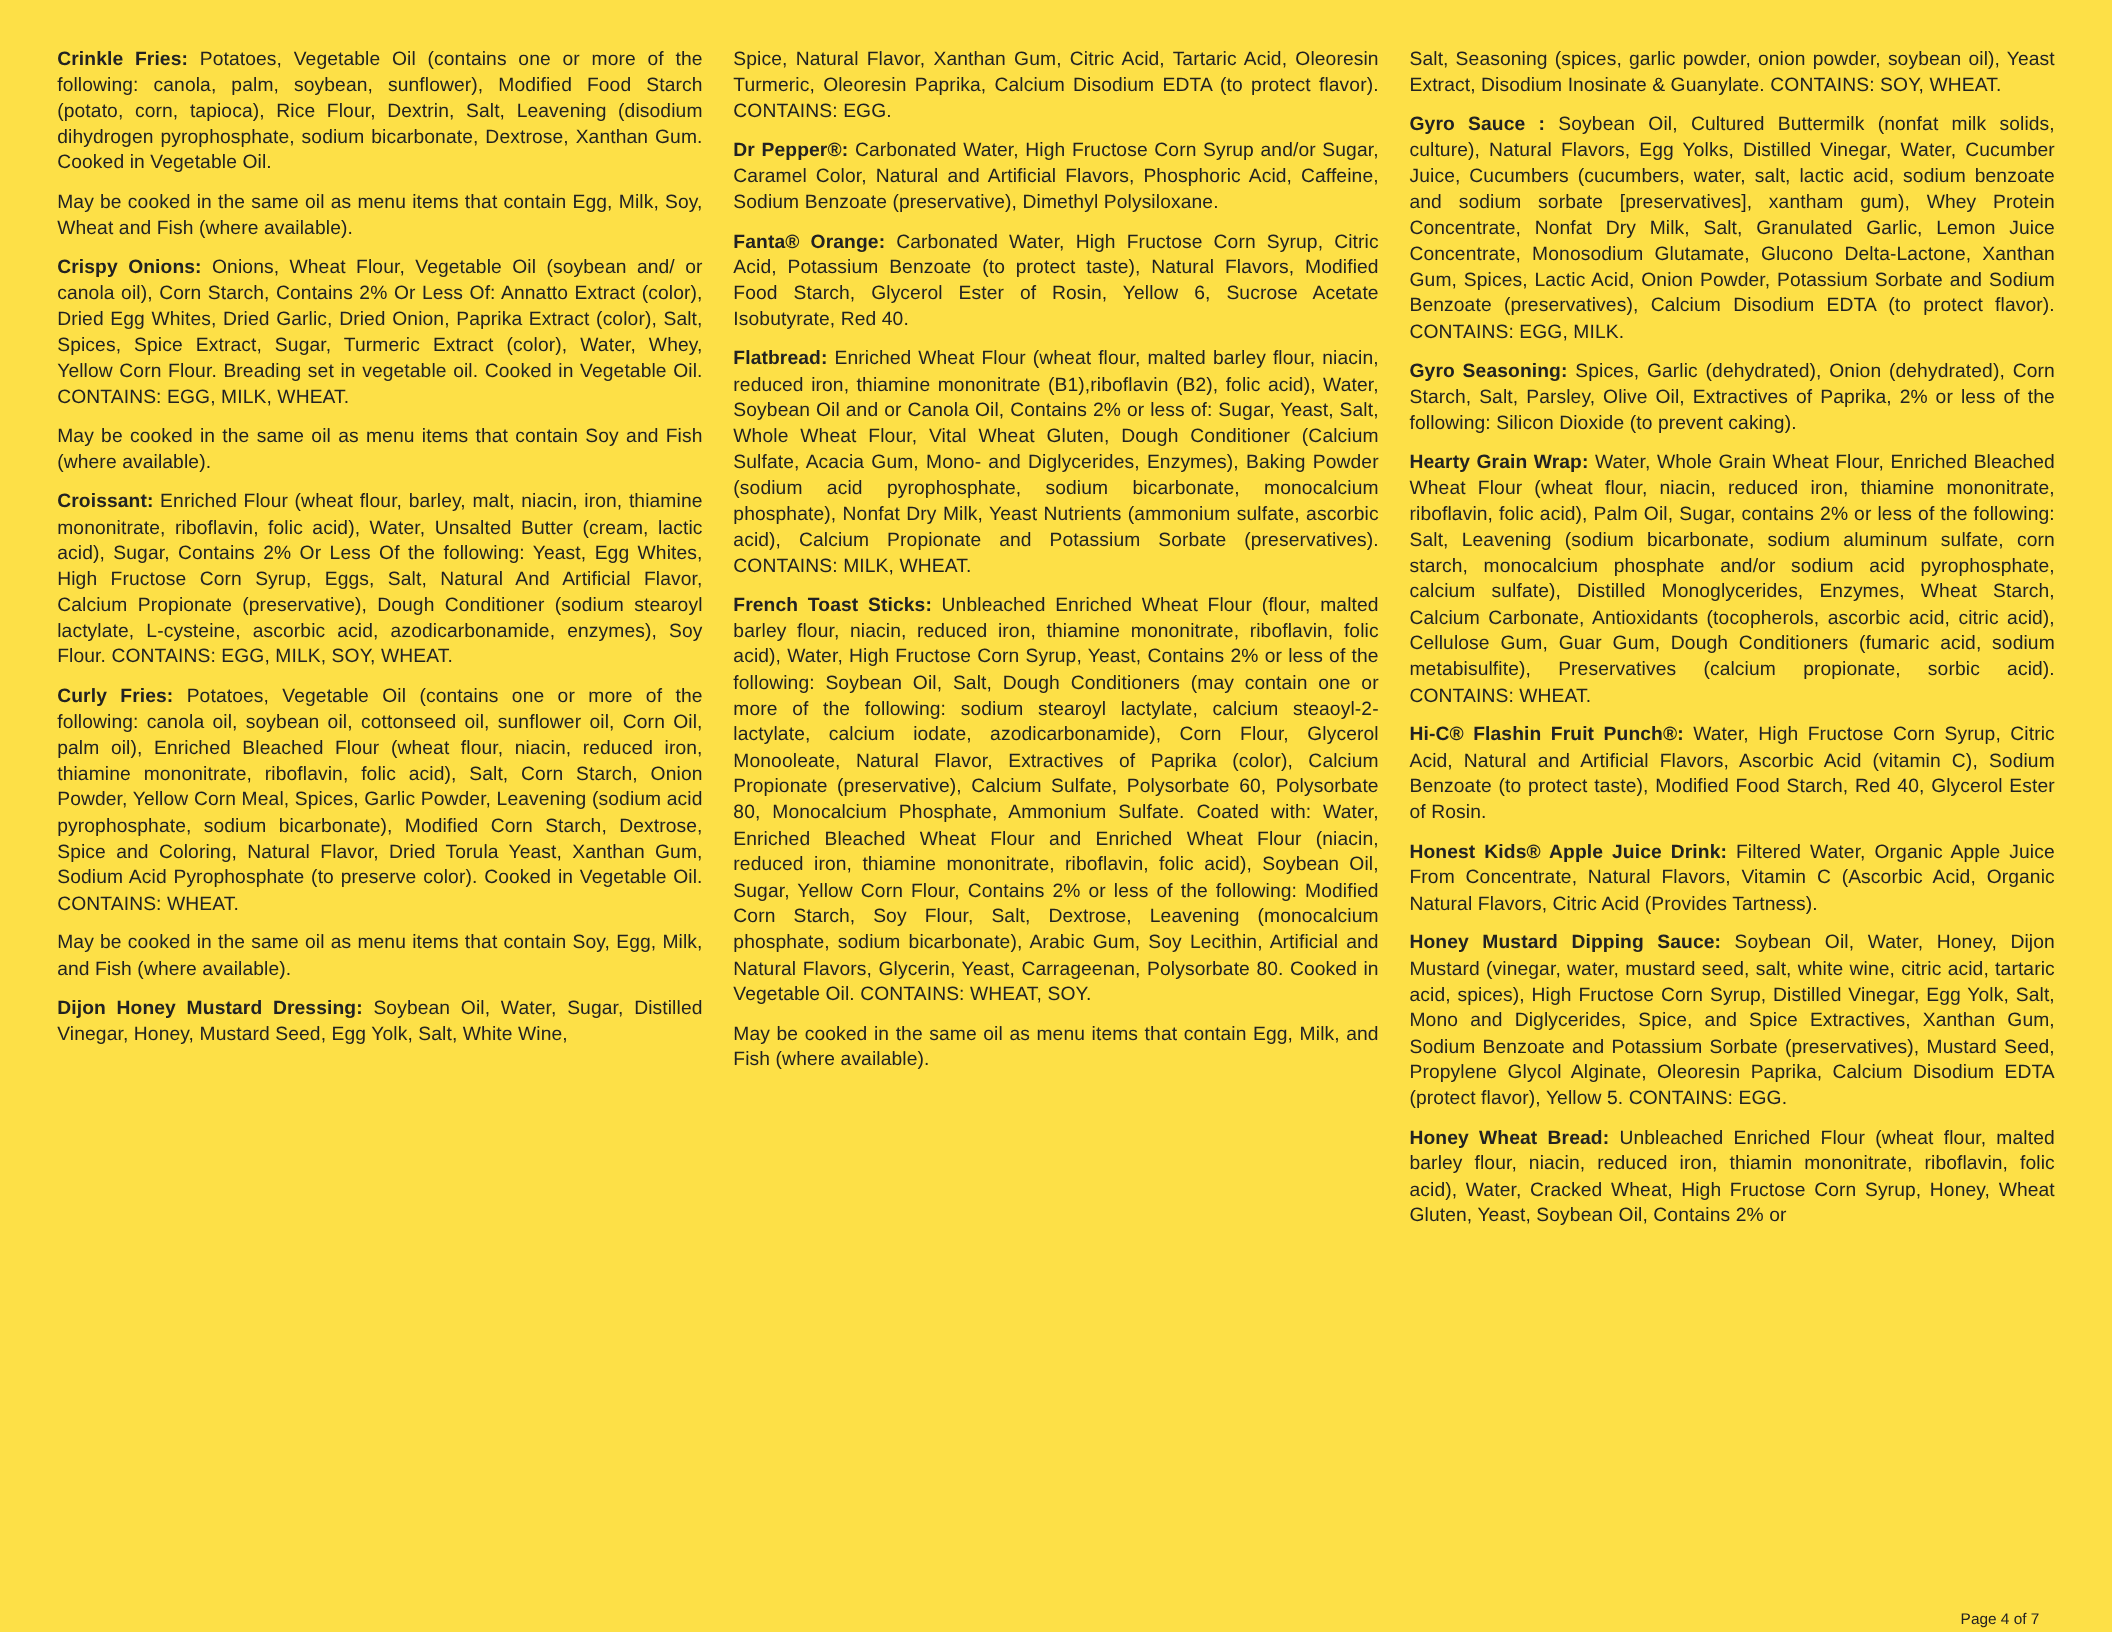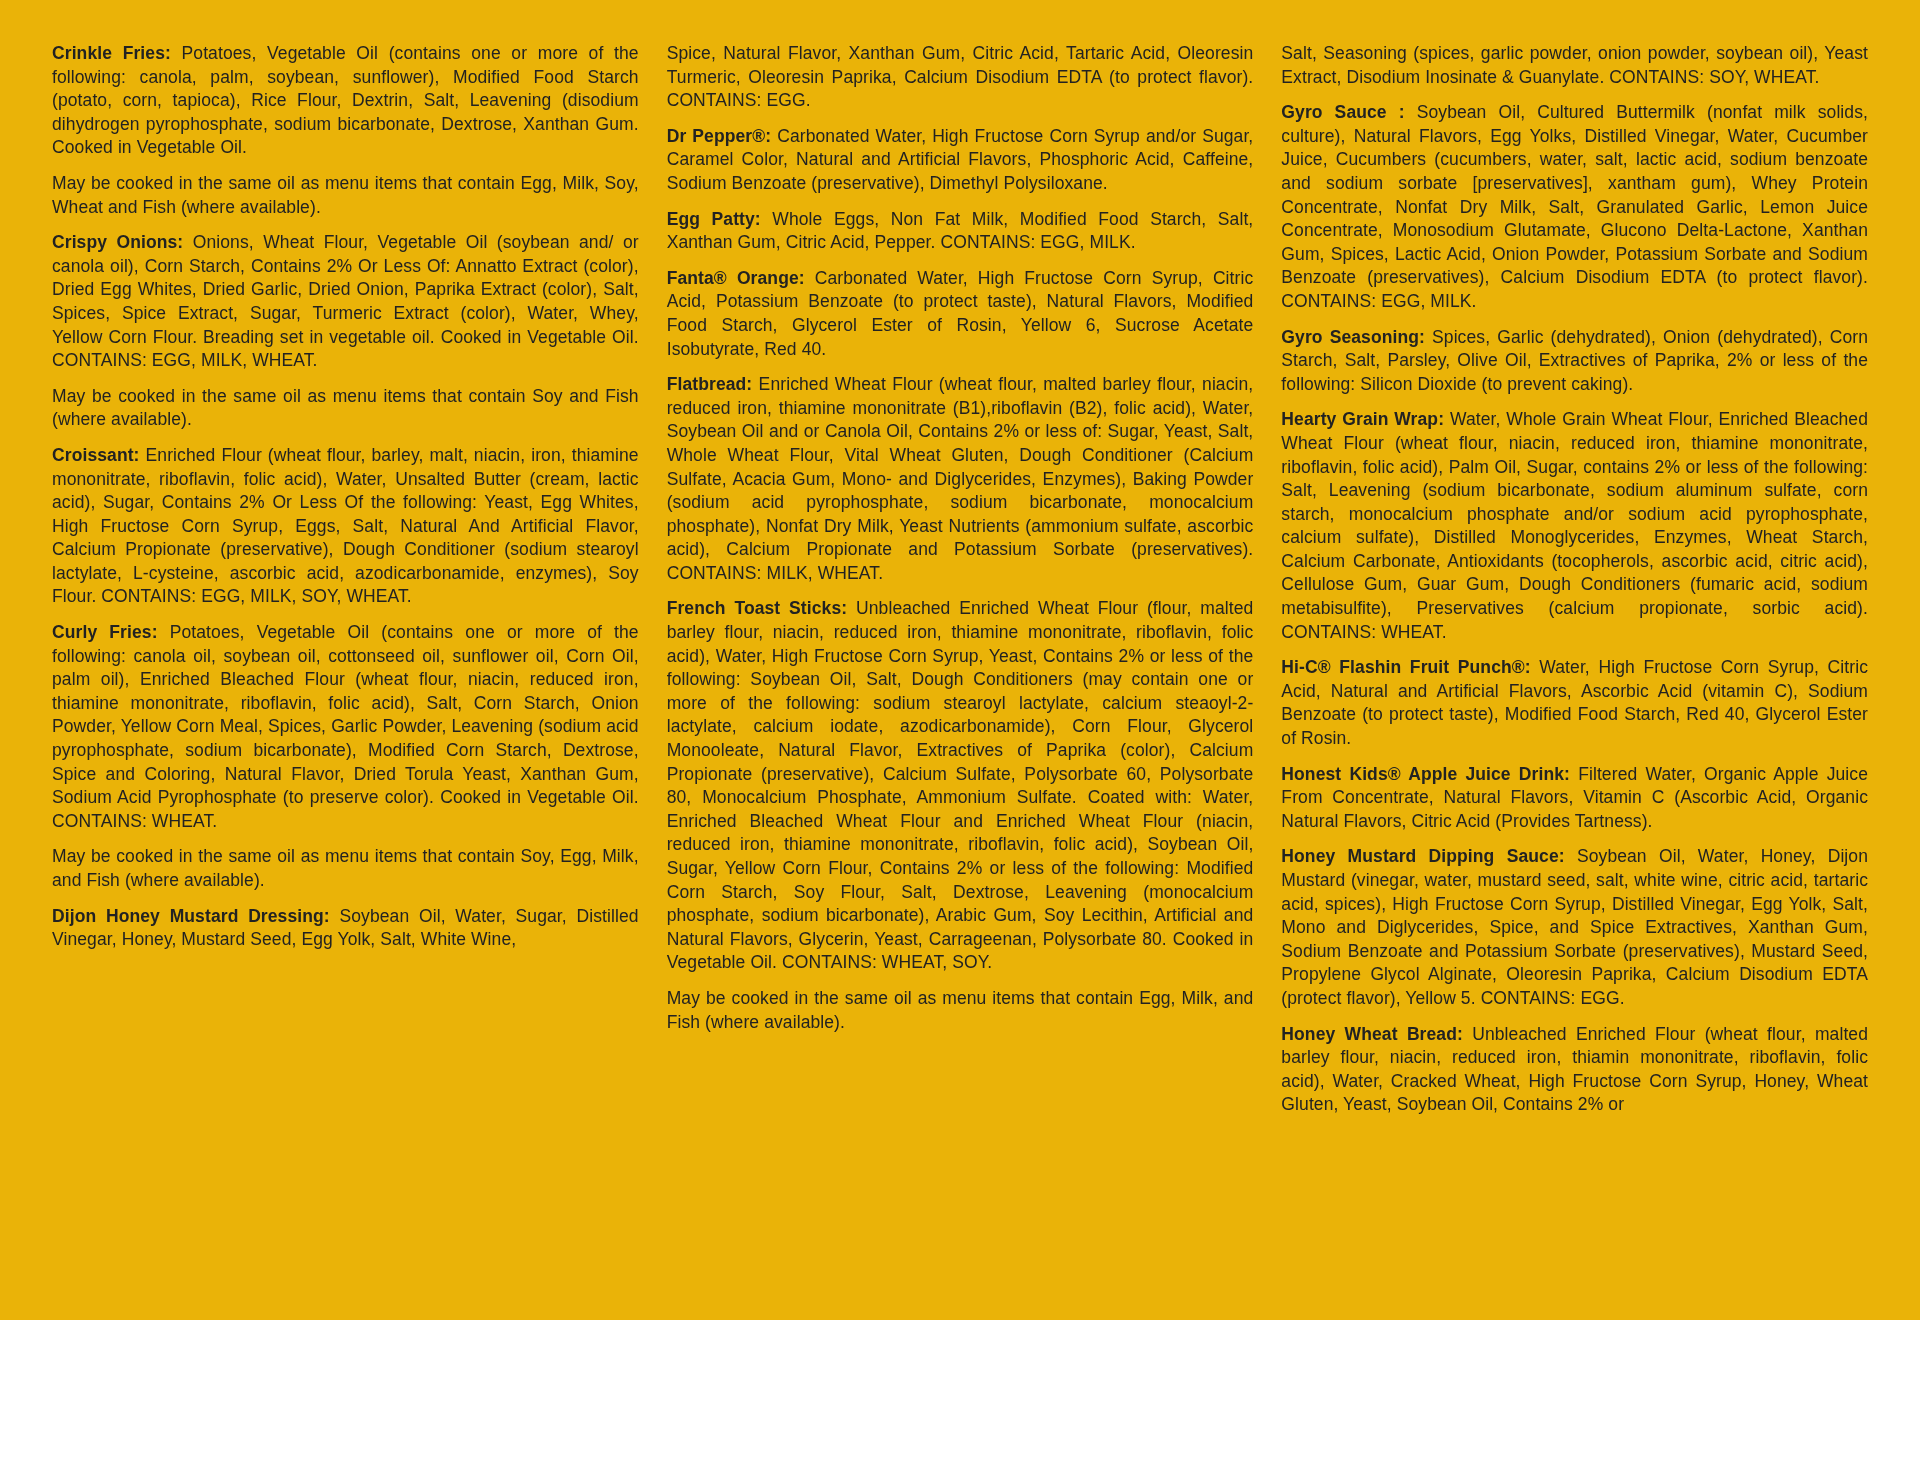--- a/index.html
+++ b/index.html
@@ -3,22 +3,22 @@
 <meta charset="utf-8">
 <style>
   html, body {
     margin: 0;
     padding: 0;
     background: #ffffff;
   }
   .page {
     position: relative;
     width: 1920px;
-    height: 1320px;
-    background: #eab308;
+    height: 1484px;
+    background: #fde047;
     color: #222222;
     font-family: "Liberation Sans", "DejaVu Sans", sans-serif;
     box-sizing: border-box;
     overflow: hidden;
   }
   .columns {
     position: absolute;
     top: 42px;
     left: 52px;
     right: 52px;
@@ -59,21 +59,20 @@
         <p><b>Crispy Onions:</b> <span>Onions, Wheat Flour, Vegetable Oil (soybean and/ or canola oil), Corn Starch, Contains 2% Or Less Of: Annatto Extract (color), Dried Egg Whites, Dried Garlic, Dried Onion, Paprika Extract (color), Salt, Spices, Spice Extract, Sugar, Turmeric Extract (color), Water, Whey, Yellow Corn Flour. Breading set in vegetable oil. Cooked in Vegetable Oil. CONTAINS: EGG, MILK, WHEAT.</span></p>
         <p><span>May be cooked in the same oil as menu items that contain Soy and Fish (where available).</span></p>
         <p><b>Croissant:</b> <span>Enriched Flour (wheat flour, barley, malt, niacin, iron, thiamine mononitrate, riboflavin, folic acid), Water, Unsalted Butter (cream, lactic acid), Sugar, Contains 2% Or Less Of the following: Yeast, Egg Whites, High Fructose Corn Syrup, Eggs, Salt, Natural And Artificial Flavor, Calcium Propionate (preservative), Dough Conditioner (sodium stearoyl lactylate, L-cysteine, ascorbic acid, azodicarbonamide, enzymes), Soy Flour.  CONTAINS: EGG, MILK, SOY, WHEAT.</span></p>
         <p><b>Curly Fries:</b> <span>Potatoes, Vegetable Oil (contains one or more of the following: canola oil, soybean oil, cottonseed oil, sunflower oil, Corn Oil, palm oil), Enriched Bleached Flour (wheat flour, niacin, reduced iron, thiamine mononitrate, riboflavin, folic acid), Salt, Corn Starch, Onion Powder, Yellow Corn Meal, Spices, Garlic Powder, Leavening (sodium acid pyrophosphate, sodium bicarbonate), Modified Corn Starch, Dextrose, Spice and Coloring, Natural Flavor, Dried Torula Yeast, Xanthan Gum, Sodium Acid Pyrophosphate (to preserve color).  Cooked in Vegetable Oil.  CONTAINS: WHEAT.</span></p>
         <p><span>May be cooked in the same oil as menu items that contain Soy, Egg, Milk, and Fish (where available).</span></p>
         <p><b>Dijon Honey Mustard Dressing:</b> <span>Soybean Oil, Water, Sugar, Distilled Vinegar, Honey, Mustard Seed, Egg Yolk, Salt, White Wine,</span></p>
       </div>
     <div class="column">
         <p><span>Spice, Natural Flavor, Xanthan Gum, Citric Acid, Tartaric Acid, Oleoresin Turmeric, Oleoresin Paprika, Calcium Disodium EDTA (to protect flavor).  CONTAINS: EGG.</span></p>
         <p><b>Dr Pepper®:</b> <span>Carbonated Water, High Fructose Corn Syrup and/or Sugar, Caramel Color, Natural and Artificial Flavors, Phosphoric Acid, Caffeine, Sodium Benzoate (preservative), Dimethyl Polysiloxane.</span></p>
-        <p><b>Egg Patty:</b> <span>Whole Eggs, Non Fat Milk, Modified Food Starch, Salt, Xanthan Gum, Citric Acid, Pepper. CONTAINS: EGG, MILK.</span></p>
         <p><b>Fanta® Orange:</b> <span>Carbonated Water, High Fructose Corn Syrup, Citric Acid, Potassium Benzoate (to protect taste), Natural Flavors, Modified Food Starch, Glycerol Ester of Rosin, Yellow 6, Sucrose Acetate Isobutyrate, Red 40.</span></p>
         <p><b>Flatbread:</b> <span>Enriched Wheat Flour (wheat flour, malted barley flour, niacin, reduced iron, thiamine mononitrate (B1),riboflavin (B2), folic acid), Water, Soybean Oil and or Canola Oil, Contains 2% or less of: Sugar, Yeast, Salt, Whole Wheat Flour, Vital Wheat Gluten, Dough Conditioner (Calcium Sulfate, Acacia Gum, Mono- and Diglycerides, Enzymes), Baking Powder (sodium acid pyrophosphate, sodium bicarbonate, monocalcium phosphate), Nonfat Dry Milk, Yeast Nutrients (ammonium sulfate, ascorbic acid), Calcium Propionate and Potassium Sorbate (preservatives). CONTAINS: MILK, WHEAT.</span></p>
         <p><b>French Toast Sticks:</b> <span>Unbleached Enriched Wheat Flour (flour, malted barley flour, niacin, reduced iron, thiamine mononitrate, riboflavin, folic acid), Water, High Fructose Corn Syrup, Yeast, Contains 2% or less of the following: Soybean Oil, Salt, Dough Conditioners (may contain one or more of the following: sodium stearoyl lactylate, calcium steaoyl-2-lactylate, calcium iodate, azodicarbonamide), Corn Flour, Glycerol Monooleate, Natural Flavor, Extractives of Paprika (color), Calcium Propionate (preservative), Calcium Sulfate, Polysorbate 60, Polysorbate 80, Monocalcium Phosphate, Ammonium Sulfate. Coated with: Water, Enriched Bleached Wheat Flour and Enriched Wheat Flour (niacin, reduced iron, thiamine mononitrate, riboflavin, folic acid), Soybean Oil, Sugar, Yellow Corn Flour, Contains 2% or less of the following: Modified Corn Starch, Soy Flour, Salt, Dextrose, Leavening (monocalcium phosphate, sodium bicarbonate), Arabic Gum, Soy Lecithin, Artificial and Natural Flavors, Glycerin, Yeast, Carrageenan, Polysorbate 80. Cooked in Vegetable Oil.  CONTAINS: WHEAT, SOY.</span></p>
         <p><span>May be cooked in the same oil as menu items that contain Egg, Milk, and Fish (where available).</span></p>
       </div>
     <div class="column">
         <p><span>Salt, Seasoning (spices, garlic powder, onion powder, soybean oil), Yeast Extract, Disodium Inosinate &amp; Guanylate. CONTAINS: SOY, WHEAT.</span></p>
         <p><b>Gyro Sauce :</b> <span>Soybean Oil, Cultured Buttermilk (nonfat milk solids, culture), Natural Flavors, Egg Yolks, Distilled Vinegar, Water, Cucumber Juice, Cucumbers (cucumbers, water, salt, lactic acid, sodium benzoate and sodium sorbate [preservatives], xantham gum), Whey Protein Concentrate, Nonfat Dry Milk, Salt, Granulated Garlic, Lemon Juice Concentrate, Monosodium Glutamate, Glucono Delta-Lactone, Xanthan Gum, Spices, Lactic Acid, Onion Powder, Potassium Sorbate and Sodium Benzoate (preservatives), Calcium Disodium EDTA (to protect flavor).  CONTAINS: EGG, MILK.</span></p>
         <p><b>Gyro Seasoning:</b> <span>Spices, Garlic (dehydrated), Onion (dehydrated), Corn Starch, Salt, Parsley, Olive Oil, Extractives of Paprika, 2% or less of the following: Silicon Dioxide (to prevent caking).</span></p>
         <p><b>Hearty Grain Wrap:</b> <span>Water, Whole Grain Wheat Flour, Enriched Bleached Wheat Flour (wheat flour, niacin, reduced iron, thiamine mononitrate, riboflavin, folic acid), Palm Oil, Sugar, contains 2% or less of the following:  Salt, Leavening (sodium bicarbonate, sodium aluminum sulfate, corn starch, monocalcium phosphate and/or sodium acid pyrophosphate, calcium sulfate), Distilled Monoglycerides, Enzymes, Wheat Starch, Calcium Carbonate, Antioxidants (tocopherols, ascorbic acid, citric acid), Cellulose Gum, Guar Gum, Dough Conditioners (fumaric acid, sodium metabisulfite), Preservatives (calcium propionate, sorbic acid). CONTAINS: WHEAT.</span></p>

